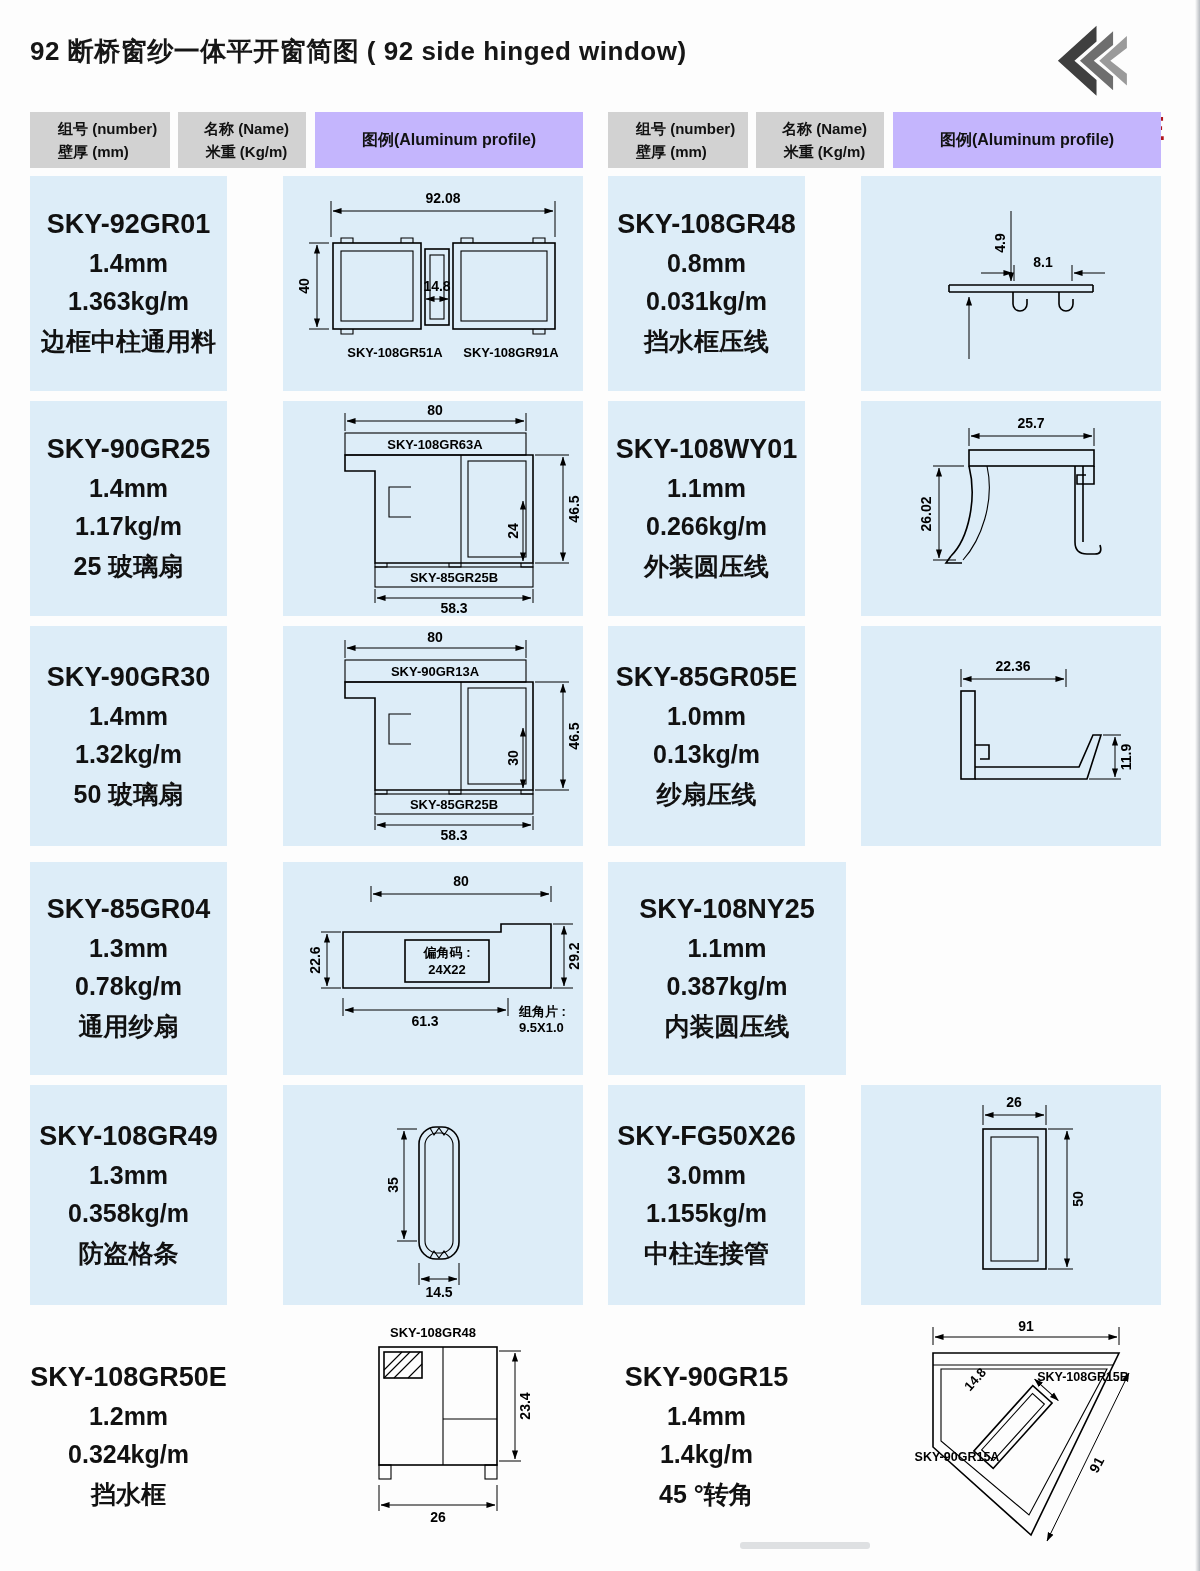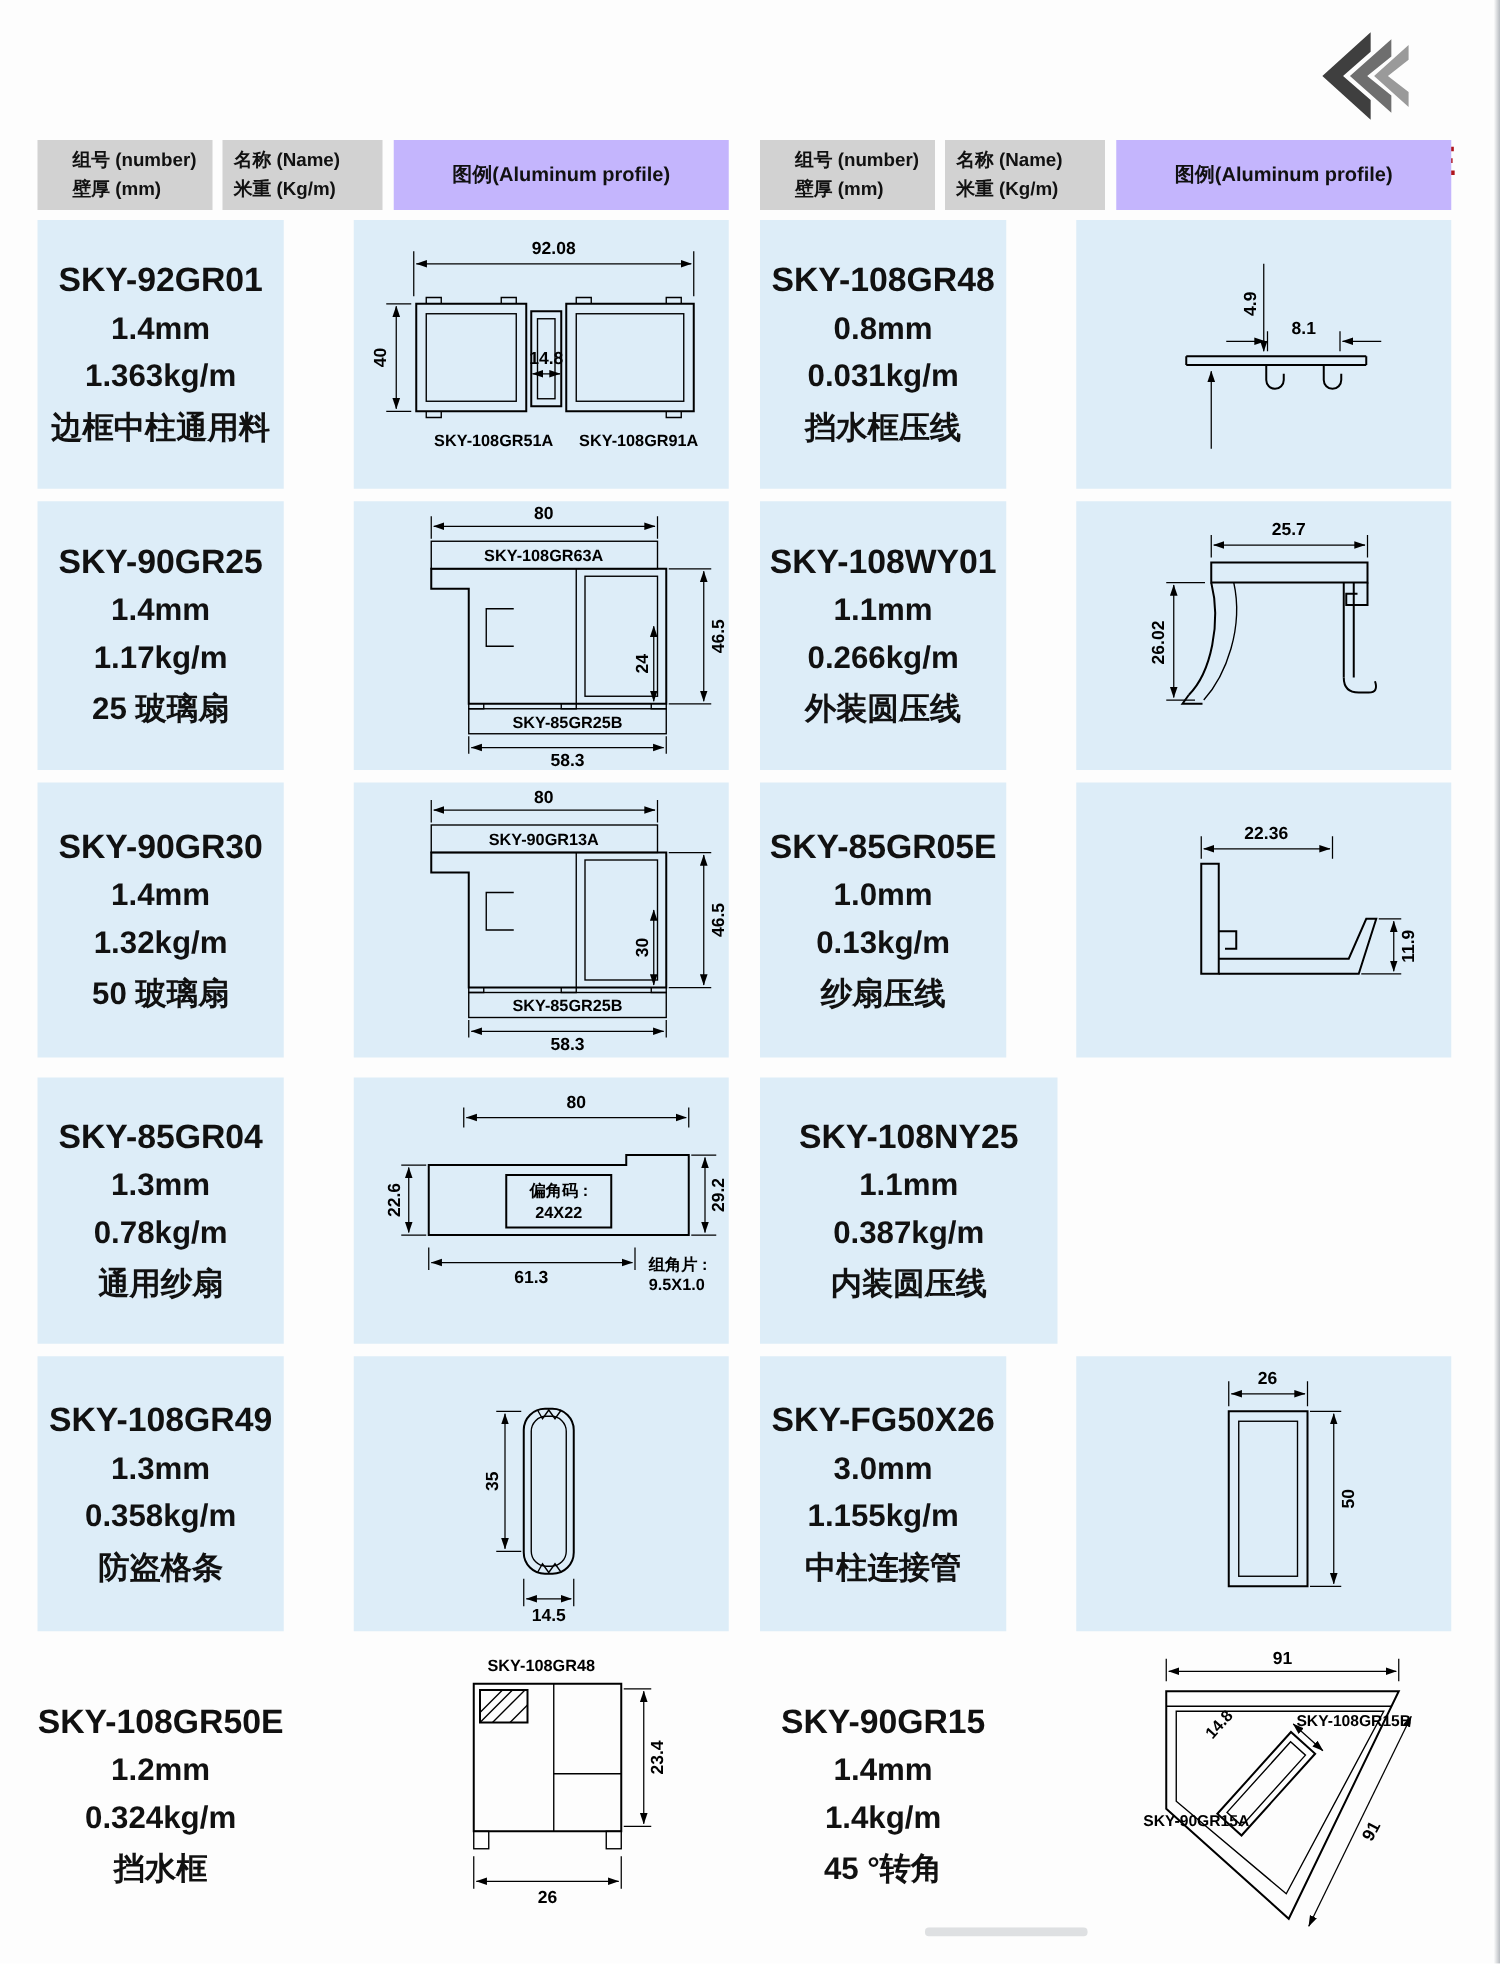--- a/index.html
+++ b/index.html
@@ -12,21 +12,21 @@
   .logo-text{display:flex;flex-direction:column;align-items:flex-start;}
   .brand{font-size:33px;font-weight:bold;color:#b0161c;letter-spacing:1px;line-height:1;}
   .brand-sub{font-size:12px;font-weight:bold;color:#b91c1c;letter-spacing:9px;margin-top:7px;white-space:nowrap;}
   
   .col{position:absolute;top:112px;width:553px;}
   .col-left{left:30px;} .col-right{left:608px;}
   .hdr{display:flex;height:56px;margin-bottom:8px;}
   .hcell{background:#d2d2d2;display:flex;flex-direction:column;justify-content:center;
          padding-left:9px;font-size:15px;font-weight:bold;line-height:23px;white-space:nowrap;}
   .hc1{width:112px;margin-right:8px;padding-left:28px;}
-  .hc2{width:119px;margin-right:9px;}
+  .hc2{width:119px;margin-right:9px;text-align:center;}
   .hlegend{background:#c4b5fd;flex:1;display:flex;align-items:center;justify-content:center;
            font-size:16px;font-weight:bold;}
   .row{display:flex;margin-bottom:10px;}
   .mb16{margin-bottom:16px;} .mb14{margin-bottom:14px;}
   .h215{height:215px;} .h220{height:220px;} .h213{height:213px;} .h235{height:235px;}
   .info{width:238px;margin-right:20px;display:flex;flex-direction:column;align-items:center;
         justify-content:center;gap:9px;text-align:center;}
   .draw{flex:1;display:flex;align-items:center;margin-left:36px;}
   .row-blue .info,.row-blue .draw{background:#ddedf8;}
   .code{font-size:27px;font-weight:bold;white-space:nowrap;}
@@ -49,20 +49,21 @@
 <svg width="0" height="0" style="position:absolute">
   <defs>
     <marker id="ar" viewBox="0 0 10 10" refX="9.5" refY="5" markerWidth="9" markerHeight="9" orient="auto-start-reverse" markerUnits="userSpaceOnUse">
       <path d="M0,1.6 L10,5 L0,8.4 Z" fill="#000"></path>
     </marker>
   </defs>
 </svg>
 
 <div class="page">
 
+  <div class="title">92 断桥窗纱一体平开窗简图 ( 92 side hinged window)</div>
 
   <div class="logo">
     <svg width="92" height="84" viewBox="0 0 100 90">
       <polygon points="14,48 56,10 56,27 32,48 56,69 56,86" fill="#3f3f3f"></polygon>
       <polygon points="38,48 74,16 74,31 53,48 74,65 74,80" fill="#6e6e6e"></polygon>
       <polygon points="59,48 89,21 89,34 71,48 89,62 89,75" fill="#9a9a9a"></polygon>
     </svg>
     <div class="logo-text">
       <div class="brand">SKYLiNE</div>
       <div class="brand-sub">銀 正 鋁 業</div>

